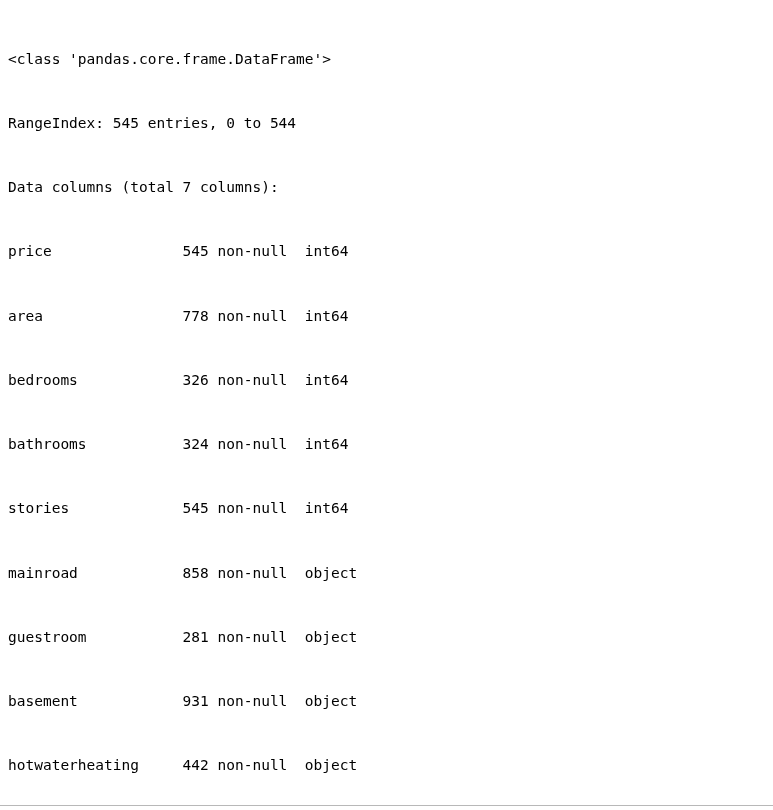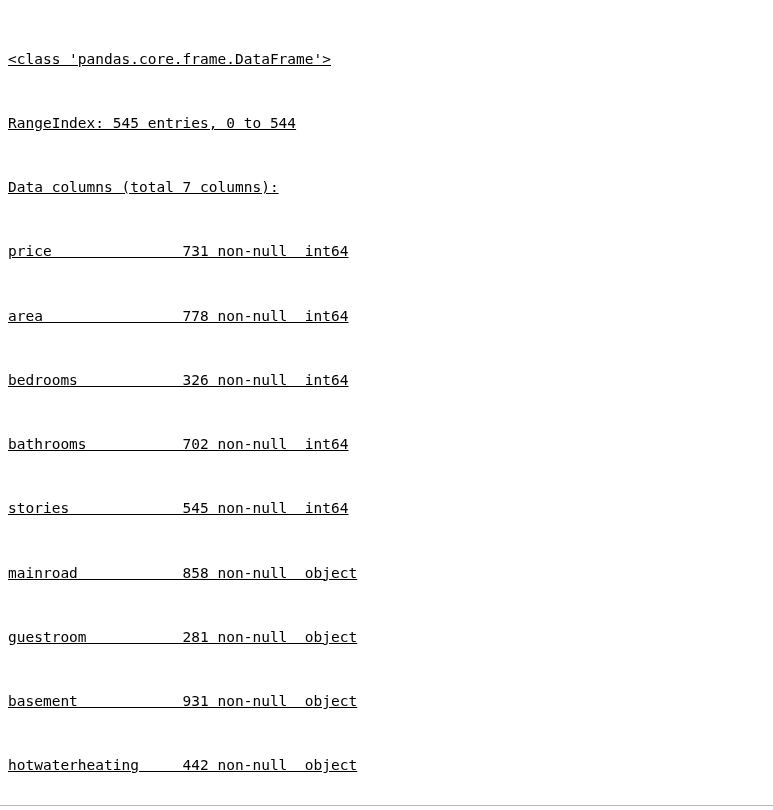--- a/index.html
+++ b/index.html
@@ -18,42 +18,41 @@
     font-family: "DejaVu Sans Mono", "Liberation Mono", monospace;
     font-size: 14.5px;
     line-height: 21.4px;
     color: #000000;
     white-space: pre;
     letter-spacing: 0px;
   }
   .line {
     white-space: pre;
     font-family: "DejaVu Sans Mono", "Liberation Mono", monospace;
-    text-decoration: underline;
   }
   .bottom-rule {
     position: absolute;
     left: 0;
     top: 805px;
     width: 773px;
     height: 1px;
     background: #b8b8b8;
   }
 </style>
 </head>
 <body>
 
 <div id="output">
   <div class="line">&lt;class 'pandas.core.frame.DataFrame'&gt;</div>
   <div class="line">RangeIndex: 545 entries, 0 to 544</div>
   <div class="line">Data columns (total 7 columns):</div>
-  <div class="line">price               731 non-null  int64</div>
+  <div class="line">price               545 non-null  int64</div>
   <div class="line">area                778 non-null  int64</div>
   <div class="line">bedrooms            326 non-null  int64</div>
-  <div class="line">bathrooms           702 non-null  int64</div>
+  <div class="line">bathrooms           324 non-null  int64</div>
   <div class="line">stories             545 non-null  int64</div>
   <div class="line">mainroad            858 non-null  object</div>
   <div class="line">guestroom           281 non-null  object</div>
   <div class="line">basement            931 non-null  object</div>
   <div class="line">hotwaterheating     442 non-null  object</div>
   
   
   
   
   

